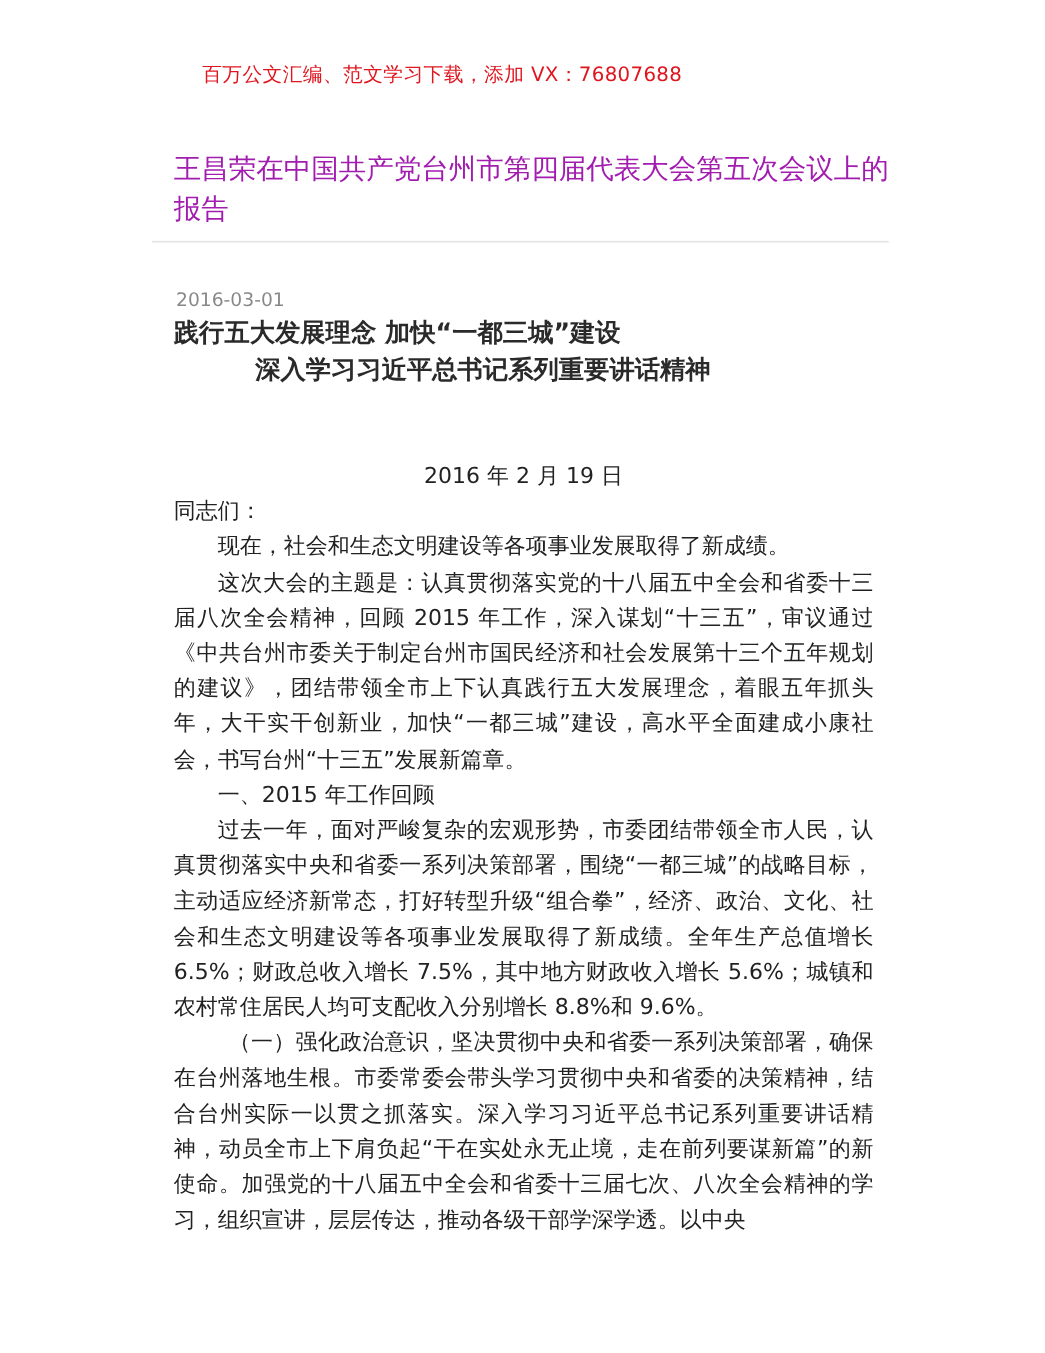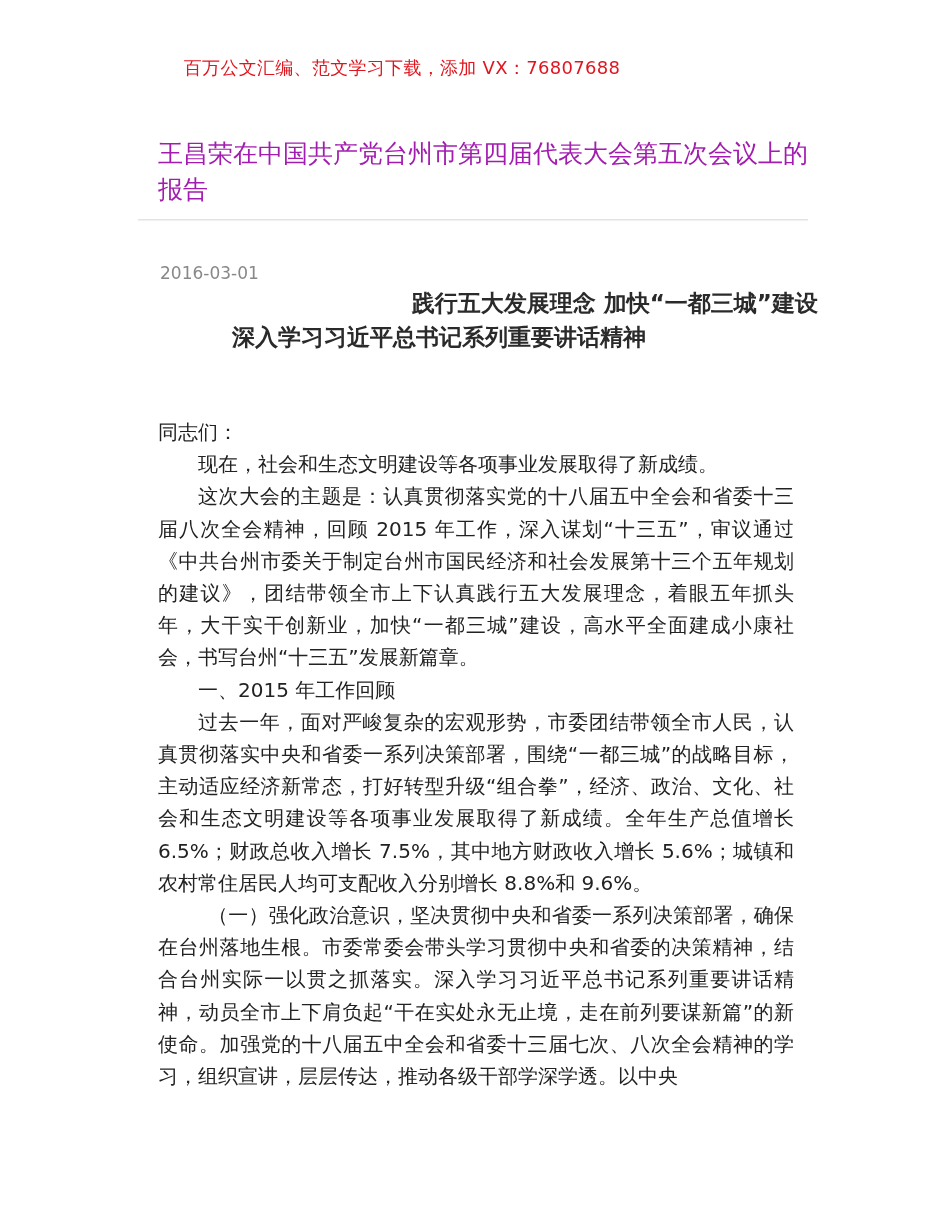--- a/index.html
+++ b/index.html
@@ -7,21 +7,21 @@
          font-family: "DejaVu Sans", "Liberation Sans", sans-serif; color: #222; }
   .banner { position: absolute; top: 56px; left: 0; width: 804px; text-align: center;
             font-size: 18px; color: #e0161f; letter-spacing: 0.3px; }
   .site-title { position: absolute; top: 136px; left: 158px; width: 650px;
                 font-size: 25px; line-height: 36px; color: #a21caf; font-weight: normal; margin: 0; }
   .divider { position: absolute; top: 219px; left: 138px; width: 670px; height: 0;
              border-top: 1px solid #e3e3e3; box-shadow: 0 1px 1px #eee; }
   .pub-date { position: absolute; top: 263px; left: 160px; font-size: 17px; color: #888; }
   .headline { position: absolute; top: 286px; left: 158px; width: 660px; margin: 0;
               font-size: 23px; line-height: 34px; font-weight: bold; color: #2a2a2a; }
-  .headline .l1 { display: block; text-align: right; }
+  .headline .l1 { display: block; }
   .headline .l2 { display: block; padding-left: 74px; }
   .body { position: absolute; top: 416px; left: 158px; width: 636px;
           font-size: 20px; line-height: 32.2px; color: #222; }
   .body p { margin: 0; text-align: justify; }
   .body .date { text-align: center; }
   .body .indent { text-indent: 2em; }
   .body .indent2 { text-indent: 2.5em; }
 </style>
 </head>
 <body>
@@ -33,19 +33,20 @@
 <div class="divider"></div>
 
 <div class="pub-date">2016-03-01</div>
 
 <h2 class="headline">
   <span class="l1">践行五大发展理念  加快“一都三城”建设</span>
   <span class="l2">深入学习习近平总书记系列重要讲话精神</span>
 </h2>
 
 <div class="body">
+  <p class="date">2016 年 2 月 19 日</p>
   <p>同志们：</p>
   <p class="indent">现在，社会和生态文明建设等各项事业发展取得了新成绩。</p>
   <p class="indent">这次大会的主题是：认真贯彻落实党的十八届五中全会和省委十三届八次全会精神，回顾 2015 年工作，深入谋划“十三五”，审议通过《中共台州市委关于制定台州市国民经济和社会发展第十三个五年规划的建议》，团结带领全市上下认真践行五大发展理念，着眼五年抓头年，大干实干创新业，加快“一都三城”建设，高水平全面建成小康社会，书写台州“十三五”发展新篇章。</p>
   <p class="indent">一、2015 年工作回顾</p>
   <p class="indent">过去一年，面对严峻复杂的宏观形势，市委团结带领全市人民，认真贯彻落实中央和省委一系列决策部署，围绕“一都三城”的战略目标，主动适应经济新常态，打好转型升级“组合拳”，经济、政治、文化、社会和生态文明建设等各项事业发展取得了新成绩。全年生产总值增长 6.5%；财政总收入增长 7.5%，其中地方财政收入增长 5.6%；城镇和农村常住居民人均可支配收入分别增长 8.8%和 9.6%。</p>
   <p class="indent2">（一）强化政治意识，坚决贯彻中央和省委一系列决策部署，确保在台州落地生根。市委常委会带头学习贯彻中央和省委的决策精神，结合台州实际一以贯之抓落实。深入学习习近平总书记系列重要讲话精神，动员全市上下肩负起“干在实处永无止境，走在前列要谋新篇”的新使命。加强党的十八届五中全会和省委十三届七次、八次全会精神的学习，组织宣讲，层层传达，推动各级干部学深学透。以中央</p>
 </div>
 
 </body></html>

